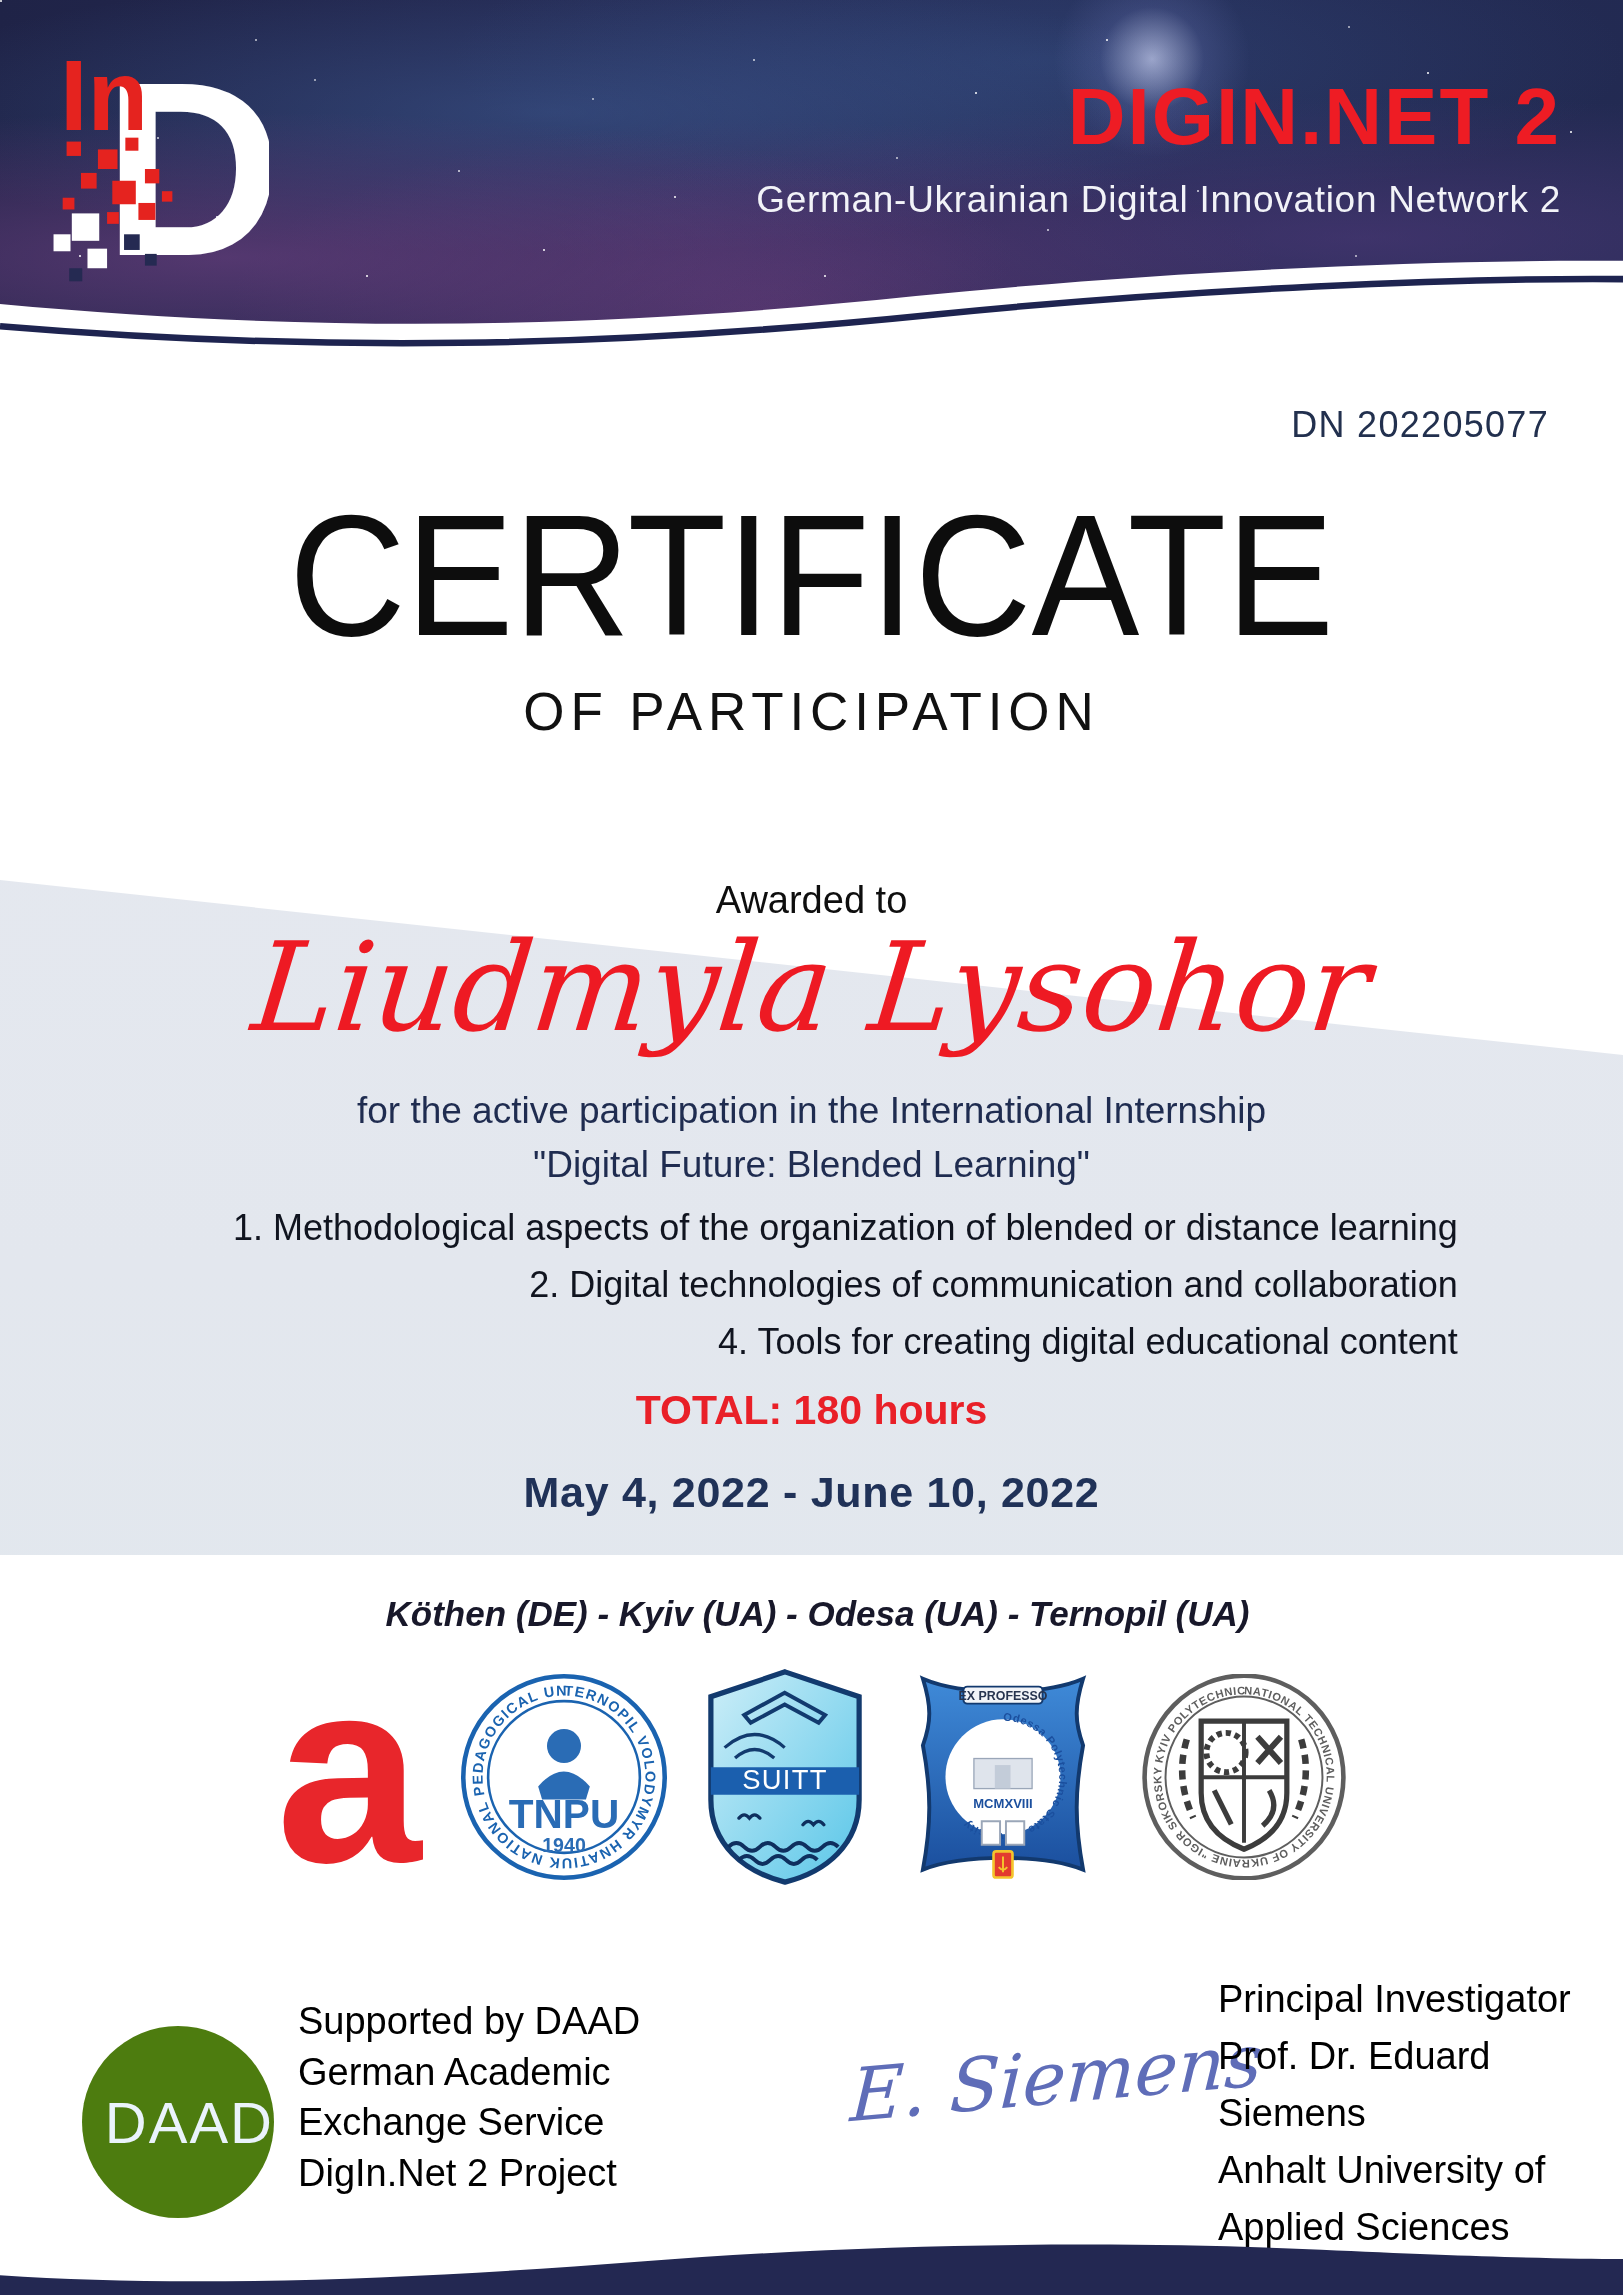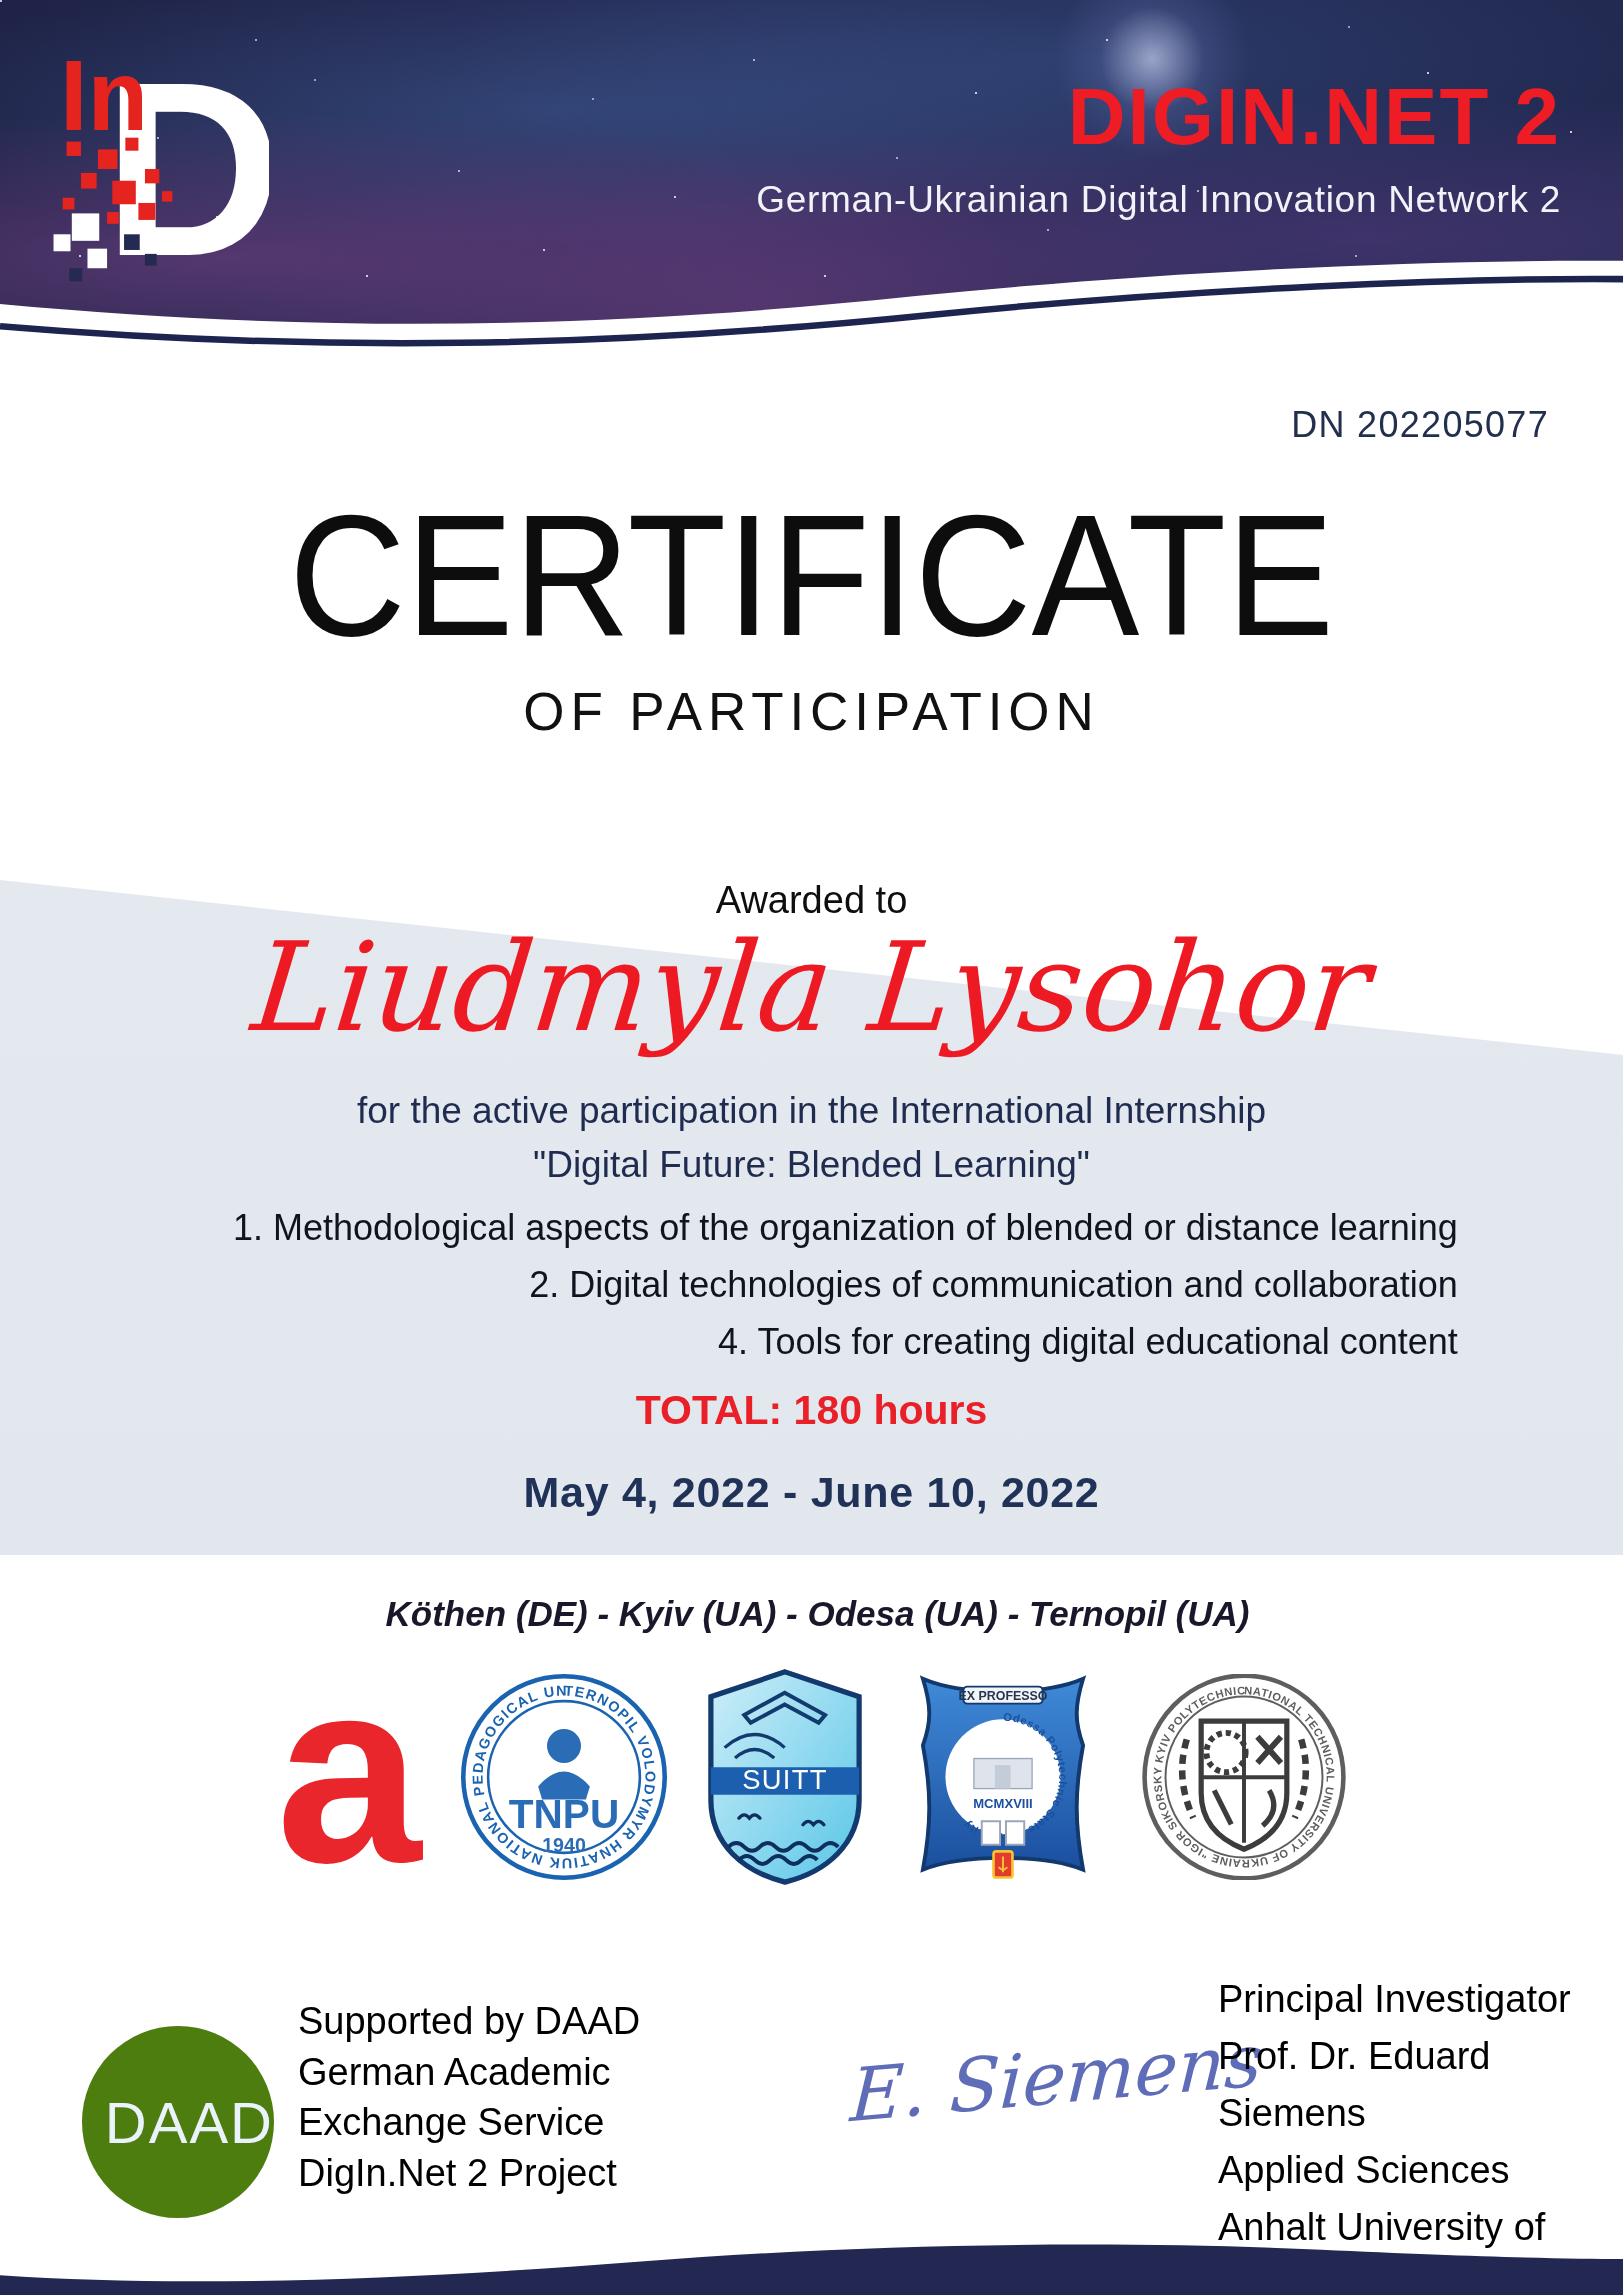--- a/index.html
+++ b/index.html
@@ -248,22 +248,22 @@
     <div>German Academic</div>
     <div>Exchange Service</div>
     <div>DigIn.Net 2 Project</div>
   </div>
 
   <div class="signature">E. Siemens</div>
 
   <div class="investigator">
     <div>Principal Investigator</div>
     <div>Prof. Dr. Eduard Siemens</div>
+    <div>Anhalt University of</div>
     <div>Applied Sciences</div>
-    <div>Anhalt University of</div>
   </div>
 
   <svg class="bottom-wave" viewBox="0 0 2481 125" preserveAspectRatio="none">
     <path d="M0,95 C280,114 620,102 980,74 C1330,46 1720,42 2020,56 C2230,66 2390,70 2481,70 L2481,125 L0,125 Z" fill="#232852"></path>
   </svg>
 
 </div>
 
 
 </body></html>

